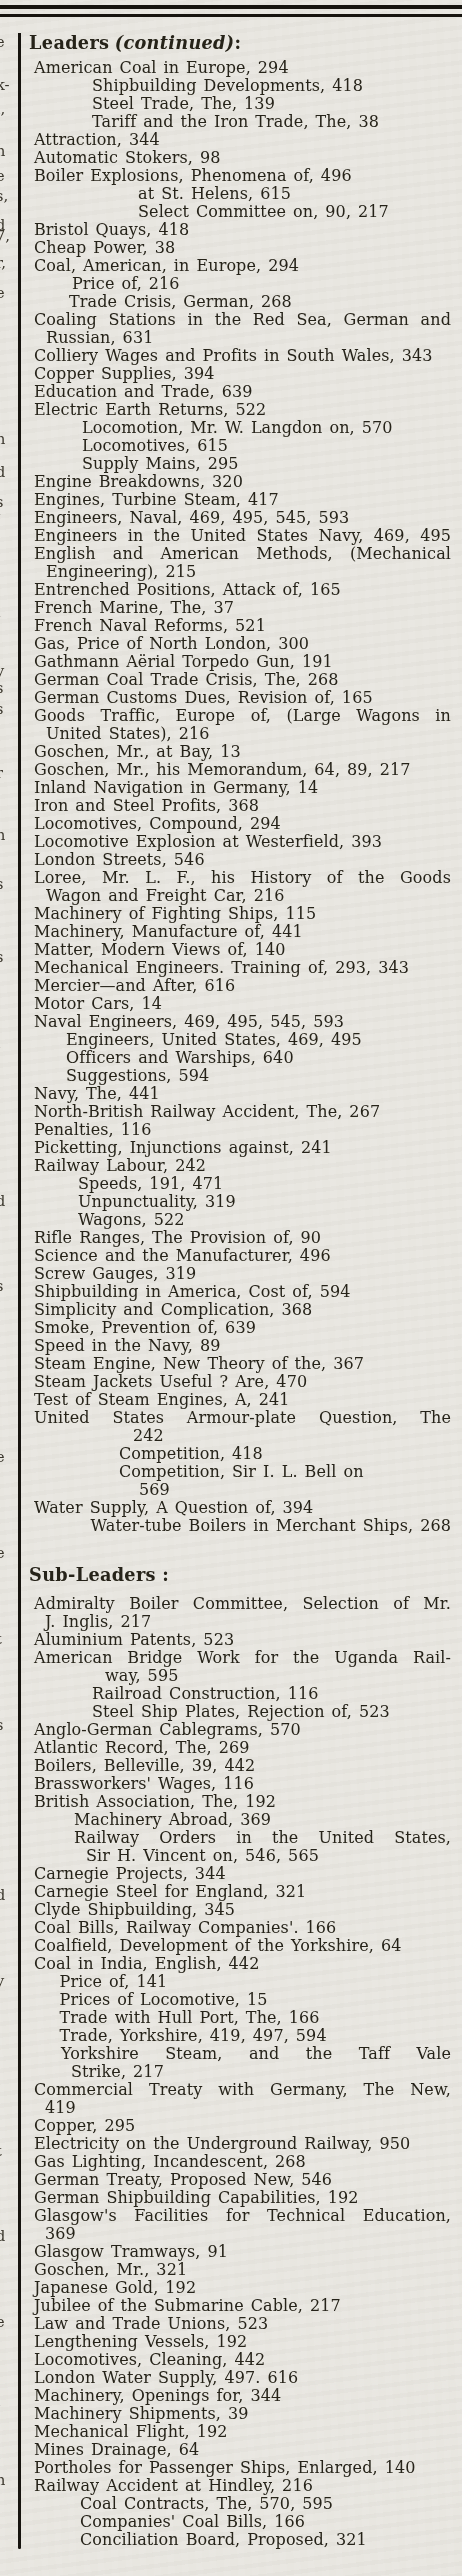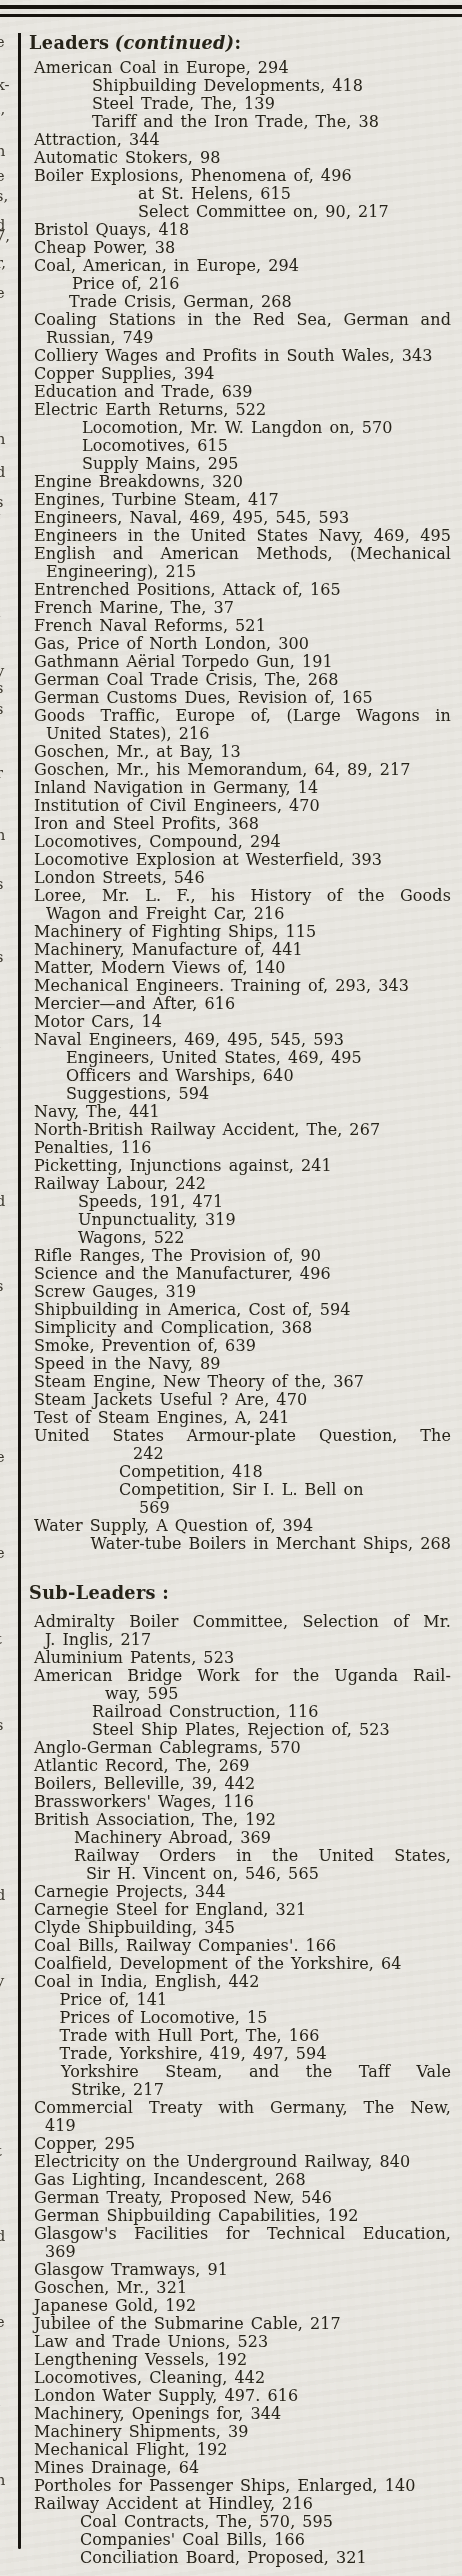--- a/index.html
+++ b/index.html
@@ -123,21 +123,21 @@
           <div class="line" style="padding-left: 0px;">Automatic Stokers, 98</div>
           <div class="line" style="padding-left: 0px;">Boiler Explosions, Phenomena of, 496</div>
           <div class="line" style="padding-left: 104px;">at St. Helens, 615</div>
           <div class="line" style="padding-left: 104px;">Select Committee on, 90, 217</div>
           <div class="line" style="padding-left: 0px;">Bristol Quays, 418</div>
           <div class="line" style="padding-left: 0px;">Cheap Power, 38</div>
           <div class="line" style="padding-left: 0px;">Coal,  American,  in Europe, 294</div>
           <div class="line" style="padding-left: 38px;">Price of, 216</div>
           <div class="line" style="padding-left: 35px;">Trade Crisis, German, 268</div>
           <div class="line just" style="padding-left: 0px;">Coaling Stations in the Red Sea, German and</div>
-          <div class="line" style="padding-left: 12px;">Russian, 749</div>
+          <div class="line" style="padding-left: 12px;">Russian, 631</div>
           <div class="line" style="padding-left: 0px;">Colliery Wages and Profits in South Wales, 343</div>
           <div class="line" style="padding-left: 0px;">Copper Supplies, 394</div>
           <div class="line" style="padding-left: 0px;">Education and Trade, 639</div>
           <div class="line" style="padding-left: 0px;">Electric  Earth Returns, 522</div>
           <div class="line" style="padding-left: 48px;">Locomotion, Mr. W. Langdon on, 570</div>
           <div class="line" style="padding-left: 48px;">Locomotives, 615</div>
           <div class="line" style="padding-left: 48px;">Supply Mains, 295</div>
           <div class="line" style="padding-left: 0px;">Engine Breakdowns, 320</div>
           <div class="line" style="padding-left: 0px;">Engines, Turbine Steam, 417</div>
           <div class="line" style="padding-left: 0px;">Engineers, Naval, 469, 495, 545, 593</div>
@@ -149,21 +149,20 @@
           <div class="line" style="padding-left: 0px;">French Naval Reforms, 521</div>
           <div class="line" style="padding-left: 0px;">Gas, Price of North London, 300</div>
           <div class="line" style="padding-left: 0px;">Gathmann Aërial Torpedo Gun, 191</div>
           <div class="line" style="padding-left: 0px;">German Coal Trade Crisis, The, 268</div>
           <div class="line" style="padding-left: 0px;">German Customs Dues, Revision of, 165</div>
           <div class="line just" style="padding-left: 0px;">Goods Traffic,  Europe  of, (Large  Wagons  in</div>
           <div class="line" style="padding-left: 12px;">United States), 216</div>
           <div class="line" style="padding-left: 0px;">Goschen, Mr., at Bay, 13</div>
           <div class="line" style="padding-left: 0px;">Goschen, Mr., his Memorandum, 64, 89, 217</div>
           <div class="line" style="padding-left: 0px;">Inland Navigation in Germany, 14</div>
-          <div class="line" style="padding-left: 0px;">Institution of Civil Engineers, 470</div>
           <div class="line" style="padding-left: 0px;">Iron and Steel Profits, 368</div>
           <div class="line" style="padding-left: 0px;">Locomotives, Compound, 294</div>
           <div class="line" style="padding-left: 0px;">Locomotive Explosion at Westerfield, 393</div>
           <div class="line" style="padding-left: 0px;">London Streets, 546</div>
           <div class="line just" style="padding-left: 0px;">Loree, Mr. L. F., his History of the Goods</div>
           <div class="line" style="padding-left: 12px;">Wagon and Freight Car, 216</div>
           <div class="line" style="padding-left: 0px;">Machinery of Fighting Ships, 115</div>
           <div class="line" style="padding-left: 0px;">Machinery, Manufacture of, 441</div>
           <div class="line" style="padding-left: 0px;">Matter, Modern Views of, 140</div>
           <div class="line" style="padding-left: 0px;">Mechanical Engineers. Training of, 293, 343</div>
@@ -227,21 +226,21 @@
           <div class="line" style="padding-left: 0px;">Coal in India, English, 442</div>
           <div class="line" style="padding-left: 25.6px;">Price of, 141</div>
           <div class="line" style="padding-left: 25.6px;">Prices of  Locomotive, 15</div>
           <div class="line" style="padding-left: 25.6px;">Trade with Hull Port, The, 166</div>
           <div class="line" style="padding-left: 25.6px;">Trade, Yorkshire, 419, 497, 594</div>
           <div class="line just" style="padding-left: 27px;">Yorkshire  Steam,  and  the  Taff  Vale</div>
           <div class="line" style="padding-left: 37px;">Strike, 217</div>
           <div class="line just" style="padding-left: 0px;">Commercial Treaty with Germany, The New,</div>
           <div class="line" style="padding-left: 11px;">419</div>
           <div class="line" style="padding-left: 0px;">Copper, 295</div>
-          <div class="line" style="padding-left: 0px;">Electricity on the Underground Railway, 840</div>
+          <div class="line" style="padding-left: 0px;">Electricity on the Underground Railway, 950</div>
           <div class="line" style="padding-left: 0px;">Gas Lighting, Incandescent, 268</div>
           <div class="line" style="padding-left: 0px;">German Treaty, Proposed New, 546</div>
           <div class="line" style="padding-left: 0px;">German Shipbuilding Capabilities, 192</div>
           <div class="line just" style="padding-left: 0px;">Glasgow's  Facilities  for  Technical  Education,</div>
           <div class="line" style="padding-left: 11px;">369</div>
           <div class="line" style="padding-left: 0px;">Glasgow Tramways, 91</div>
           <div class="line" style="padding-left: 0px;">Goschen, Mr., 321</div>
           <div class="line" style="padding-left: 0px;">Japanese Gold, 192</div>
           <div class="line" style="padding-left: 0px;">Jubilee of the Submarine Cable, 217</div>
           <div class="line" style="padding-left: 0px;">Law and Trade Unions, 523</div>

